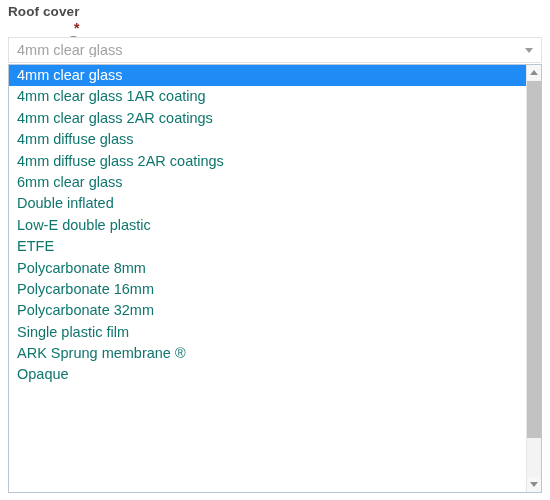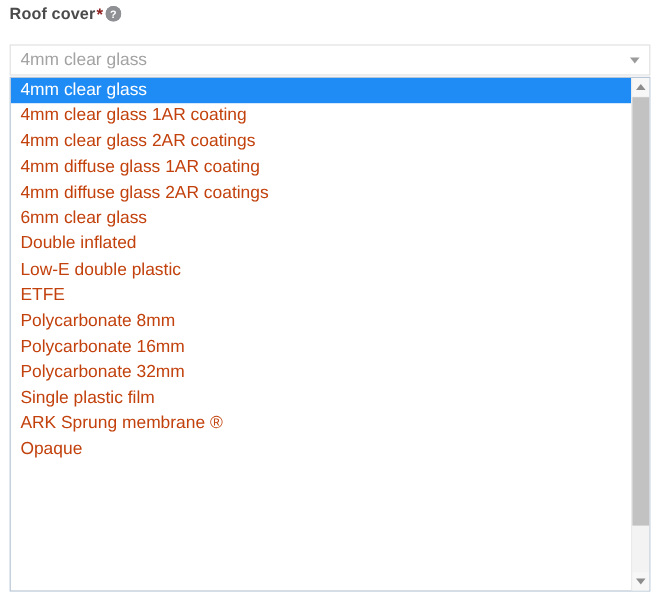--- a/index.html
+++ b/index.html
@@ -24,27 +24,28 @@
     height: 500px;
   }
 
   
   .field-label {
     position: absolute;
     left: 8px;
     top: 4px;
     height: 20px;
     display: flex;
-    align-items: flex-start;
+    align-items: flex-end;
     gap: 1px;
     font-size: 13.5px;
     font-weight: bold;
     color: #4b4b4b;
     letter-spacing: 0.1px;
     white-space: nowrap;
+    flex-direction: column;
   }
   .field-label .req {
     color: #8f2020;
     font-weight: bold;
     font-size: 14px;
     line-height: 1;
     position: relative;
     top: 1px;
   }
   .help-icon {
@@ -110,21 +111,21 @@
     overflow: hidden;
     padding: 0;
     margin: 0;
     list-style: none;
   }
   .option {
     height: 21.4px;
     line-height: 21.4px;
     padding: 0 4px 0 8px;
     font-size: 14.5px;
-    color: #c2410c;
+    color: #0f766e;
     white-space: nowrap;
     overflow: hidden;
     text-overflow: ellipsis;
     box-sizing: border-box;
   }
   .option.selected {
     background: #1f8cf5;
     color: #ffffff;
   }
 
@@ -199,21 +200,21 @@
   <div class="select-control">
     <span class="select-value">4mm clear glass</span>
     <span class="select-caret"></span>
   </div>
 
   <div class="option-list-wrap">
     <ul class="option-list" id="option-list">
         <li class="option selected">4mm clear glass</li>
         <li class="option">4mm clear glass 1AR coating</li>
         <li class="option">4mm clear glass 2AR coatings</li>
-        <li class="option">4mm diffuse glass 1AR coating</li>
+        <li class="option">4mm diffuse glass</li>
         <li class="option">4mm diffuse glass 2AR coatings</li>
         <li class="option">6mm clear glass</li>
         <li class="option">Double inflated</li>
         <li class="option">Low-E double plastic</li>
         <li class="option">ETFE</li>
         <li class="option">Polycarbonate 8mm</li>
         <li class="option">Polycarbonate 16mm</li>
         <li class="option">Polycarbonate 32mm</li>
         <li class="option">Single plastic film</li>
         <li class="option">ARK Sprung membrane ®</li>

